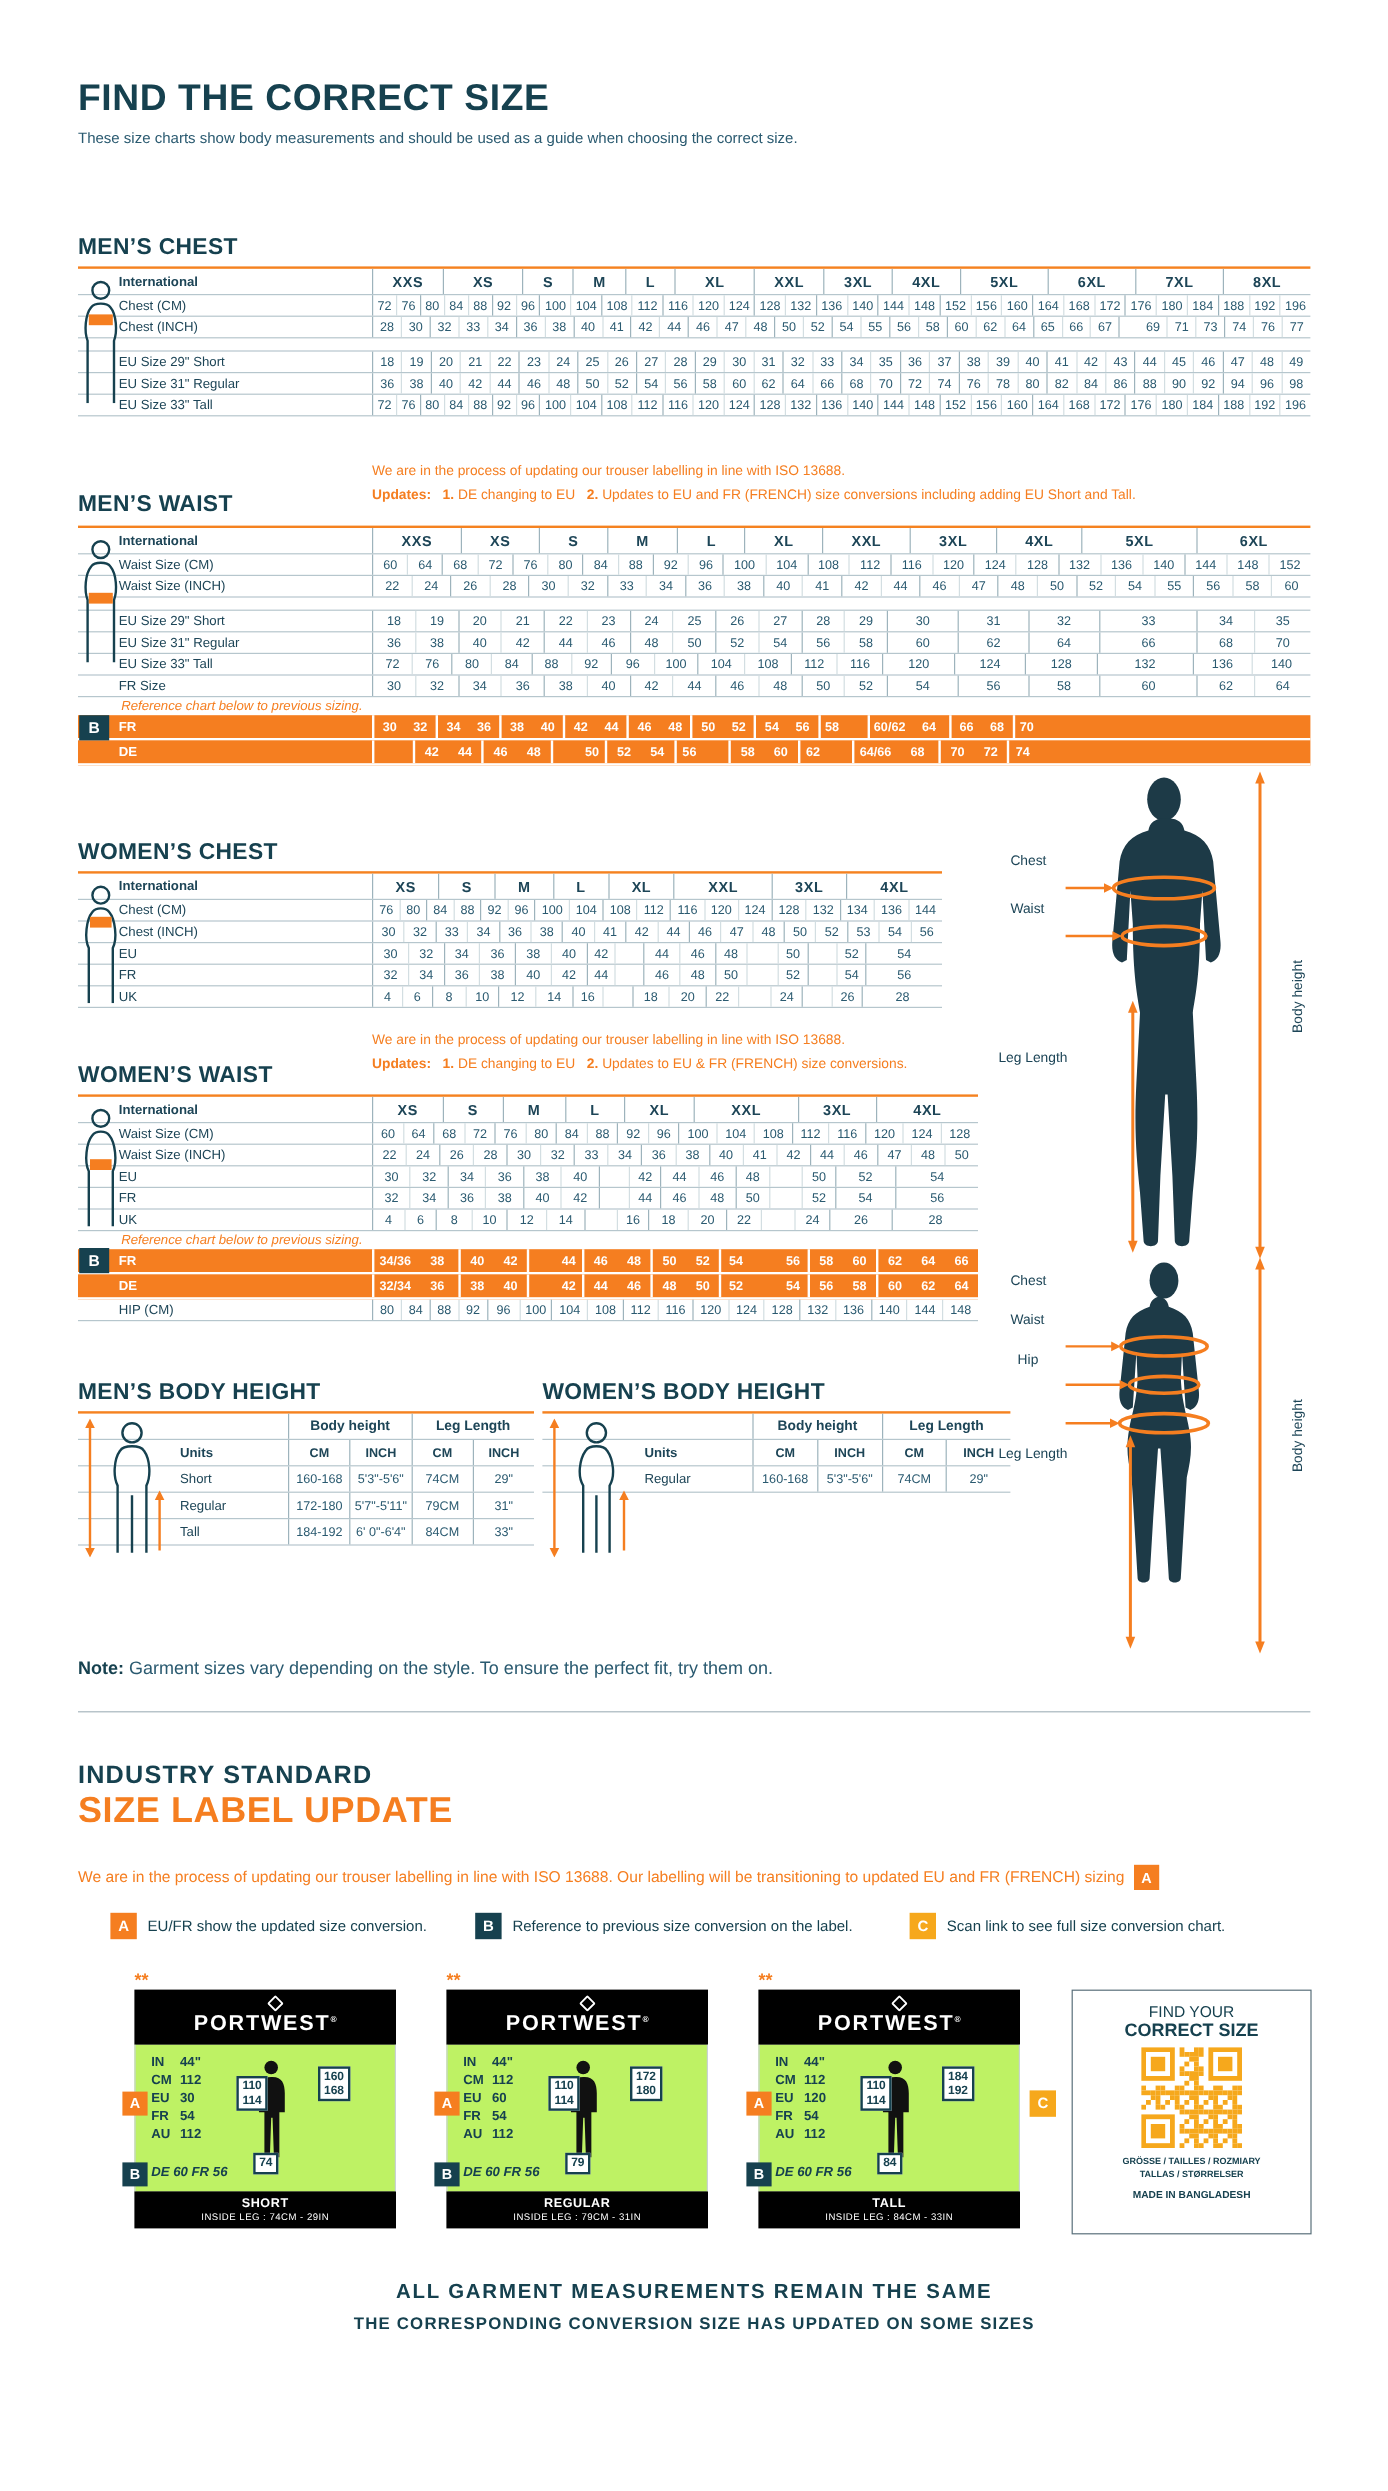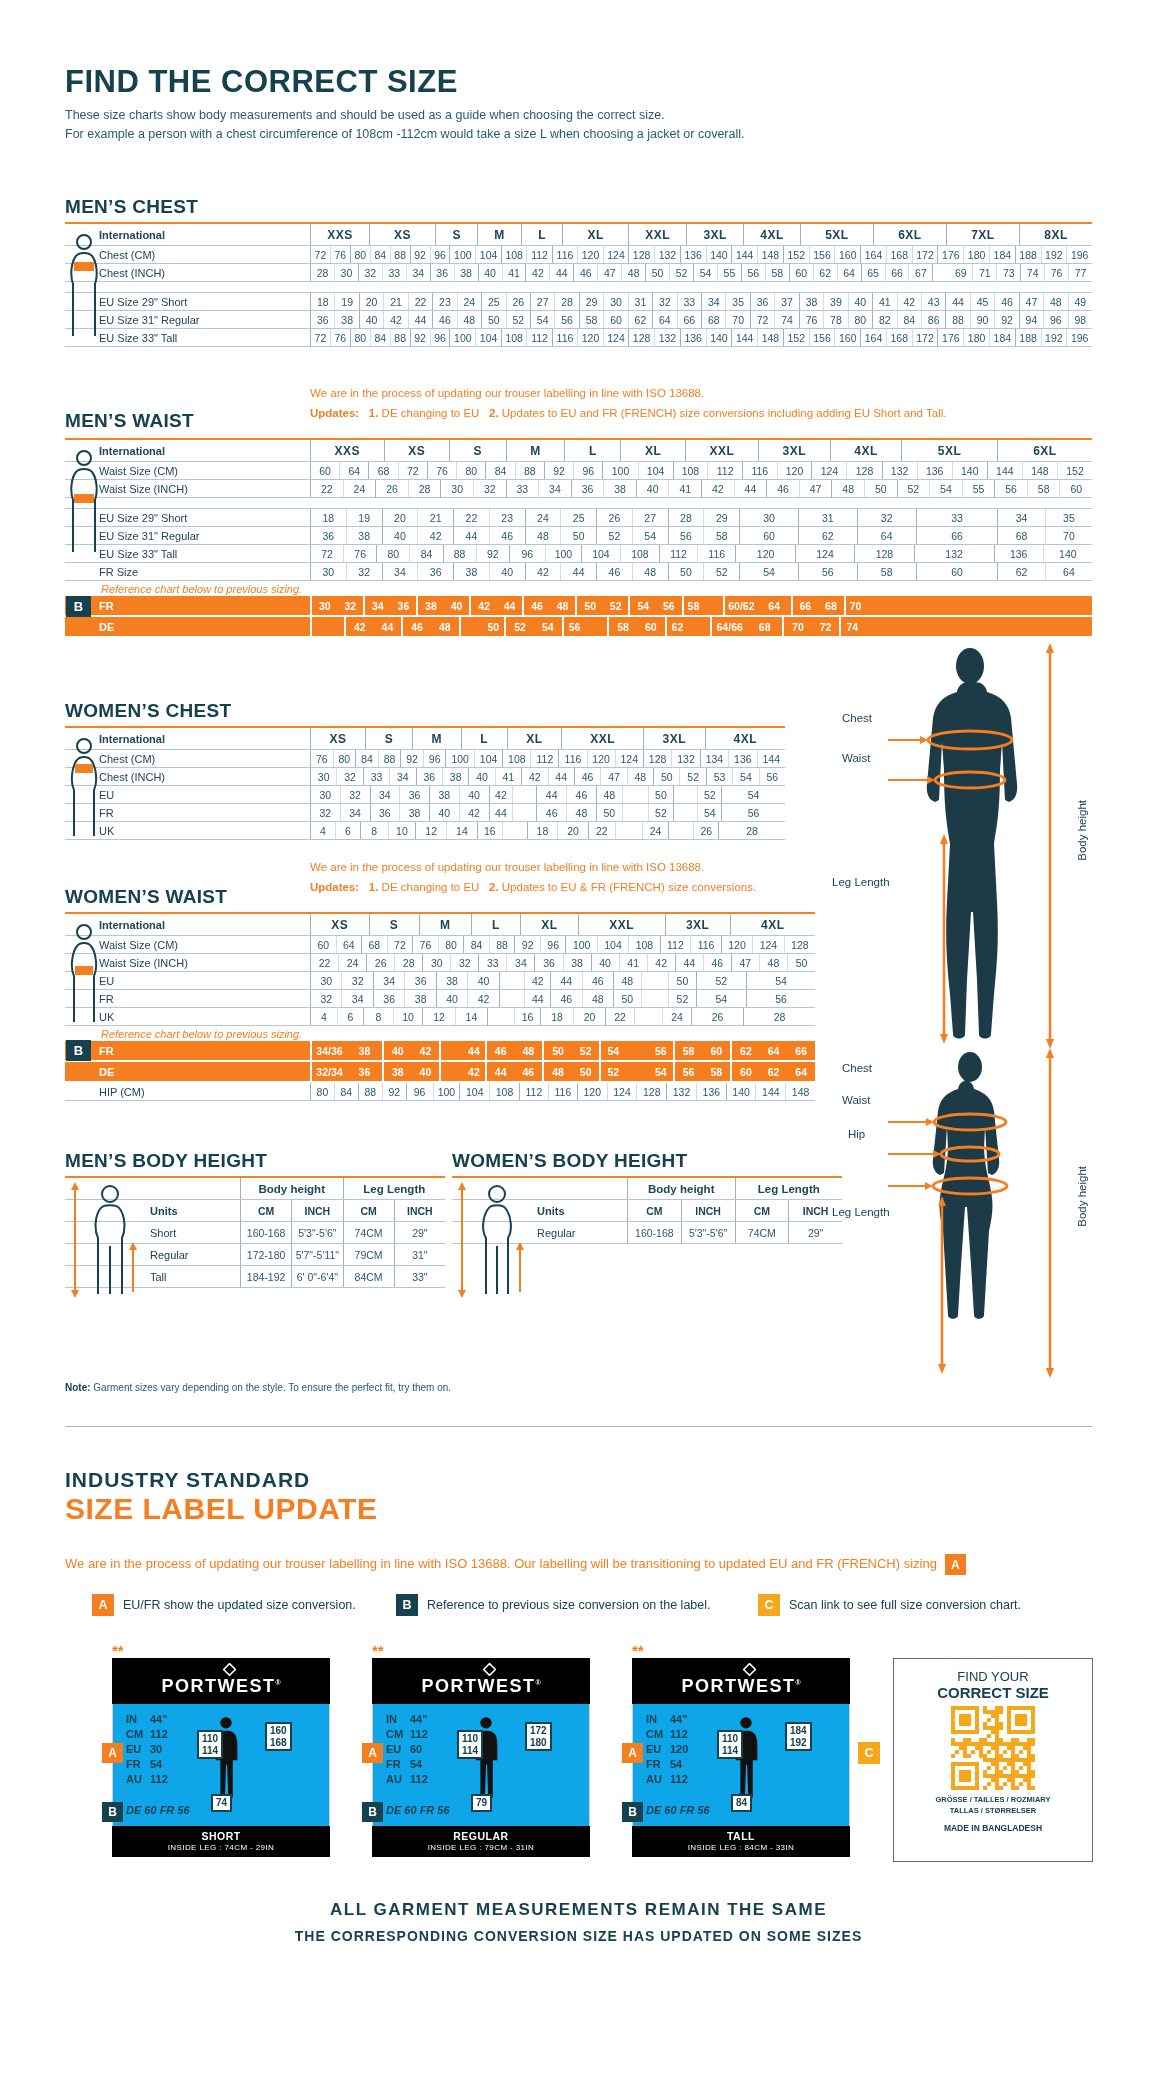--- a/index.html
+++ b/index.html
@@ -42,42 +42,42 @@
   .bh-group{flex:1;display:flex;align-items:center;justify-content:center;font-size:11.5px;font-weight:700;
             color:#1d4557;border-left:1px solid #9db3bc;}
   .bh-pad{flex:0 0 85px;}
   .bh-label{flex:0 0 90px;display:flex;align-items:center;font-size:11px;font-weight:700;color:#1d4557;}
   .bh-cell{flex:1;display:flex;align-items:center;justify-content:center;font-size:10.5px;color:#2a5a70;
            border-left:1px solid #9db3bc;}
   
   .fig-label{position:absolute;font-size:11.5px;color:#1d4557;}
   .fig-vlabel{position:absolute;font-size:11.5px;color:#1d4557;writing-mode:vertical-rl;transform:rotate(180deg);}
   
-  .notep{font-size:10px;color:#2a5a70;}
+  .notep{font-size:15px;color:#2a5a70;}
   .notep b{color:#16414f;}
   .divider{height:1px;background:#a7b6bd;}
   
   .ih1{font-size:21px;font-weight:800;letter-spacing:1px;color:#16414f;}
   .ih2{font-size:30px;font-weight:800;letter-spacing:.5px;color:#f57e20;}
   .intro{font-size:13px;color:#f57e20;}
   .badge{display:inline-flex;width:22px;height:22px;align-items:center;justify-content:center;
          color:#fff;font-weight:800;font-size:12.5px;flex:0 0 22px;}
   .bg-a{background:#f57e20;} .bg-b{background:#16414f;} .bg-c{background:#f6a81c;}
   .legend-item{position:absolute;display:flex;align-items:center;}
   .legend-item .lg-text{font-size:12.5px;color:#16414f;margin-left:9px;font-weight:500;}
   .abadge-inline{display:inline-flex;width:21px;height:21px;align-items:center;justify-content:center;
          background:#f57e20;color:#fff;font-weight:800;font-size:12px;margin-left:8px;vertical-align:middle;}
   
   .plabel{position:absolute;width:218px;}
   .pl-stars{color:#f57e20;font-weight:800;font-size:15px;height:16px;}
   .pl-head{background:#000;height:46px;position:relative;display:flex;align-items:flex-end;justify-content:center;}
   .pl-diamond{position:absolute;top:5px;left:50%;transform:translateX(2px);}
   .pl-brand{color:#fff;font-weight:800;font-size:18px;letter-spacing:1.5px;padding-bottom:7px;}
   .pl-brand .reg{font-size:7px;vertical-align:super;letter-spacing:0;}
-  .pl-body{position:relative;height:122px;background:#0ea5e9;border:1px solid #c9d2d6;border-top:none;border-bottom:none;}
+  .pl-body{position:relative;height:122px;background:#bef264;border:1px solid #c9d2d6;border-top:none;border-bottom:none;}
   .pl-rows{position:absolute;left:13px;top:7px;}
   .pl-r{display:flex;height:15px;align-items:center;font-size:11px;color:#16414f;}
   .pl-r .cl{width:24px;font-weight:700;}
   .pl-r .cv{font-weight:800;}
   .pl-prev{position:absolute;left:13px;top:100px;font-size:11px;font-style:italic;font-weight:700;color:#16414f;}
   .pl-box{position:absolute;border:2px solid #16414f;background:#fff;font-size:10px;font-weight:800;
           color:#16414f;text-align:center;line-height:1.15;padding:1px 3px;}
   .pl-abadge{position:absolute;left:-11px;top:39px;width:21px;height:20px;background:#f57e20;color:#fff;
              font-weight:800;font-size:12px;display:flex;align-items:center;justify-content:center;}
   .pl-bbadge{position:absolute;left:-11px;top:98px;width:21px;height:20px;background:#16414f;color:#fff;
@@ -98,21 +98,20 @@
   .foot2{width:100%;text-align:center;font-size:14px;font-weight:800;letter-spacing:1px;color:#16414f;}
 </style>
 </head>
 <body>
 
 <div class="page">
 
   <div class="abs h1" style="left:65px;top:64px">FIND THE CORRECT SIZE</div>
   <div class="abs sub" style="left:65px;top:106px">
     <div>These size charts show body measurements and should be used as a guide when choosing the correct size.</div>
-    <div>For example a person with a chest circumference of 108cm -112cm would take a size L when choosing a jacket or coverall.</div>
   </div>
 
   <div class="abs h2" style="left:65px;top:196px">MEN’S CHEST</div>
   <div class="sizetable" style="left:65px;top:222px;width:1027px">
     <svg class="abs" style="left:2px;top:8px" width="34" height="104" viewBox="0 0 34 104">
       <circle cx="17" cy="10" r="7" fill="none" stroke="#16414f" stroke-width="2"></circle>
       <path d="M6,104 V52 C3,44 4,30 9,24 C12,20 22,20 25,24 C30,30 31,44 28,52 V104" fill="none" stroke="#16414f" stroke-width="2"></path>
       <rect x="7" y="30" width="20" height="9" fill="#f57e20"></rect>
     </svg>
   <div class="st-row st-head">

